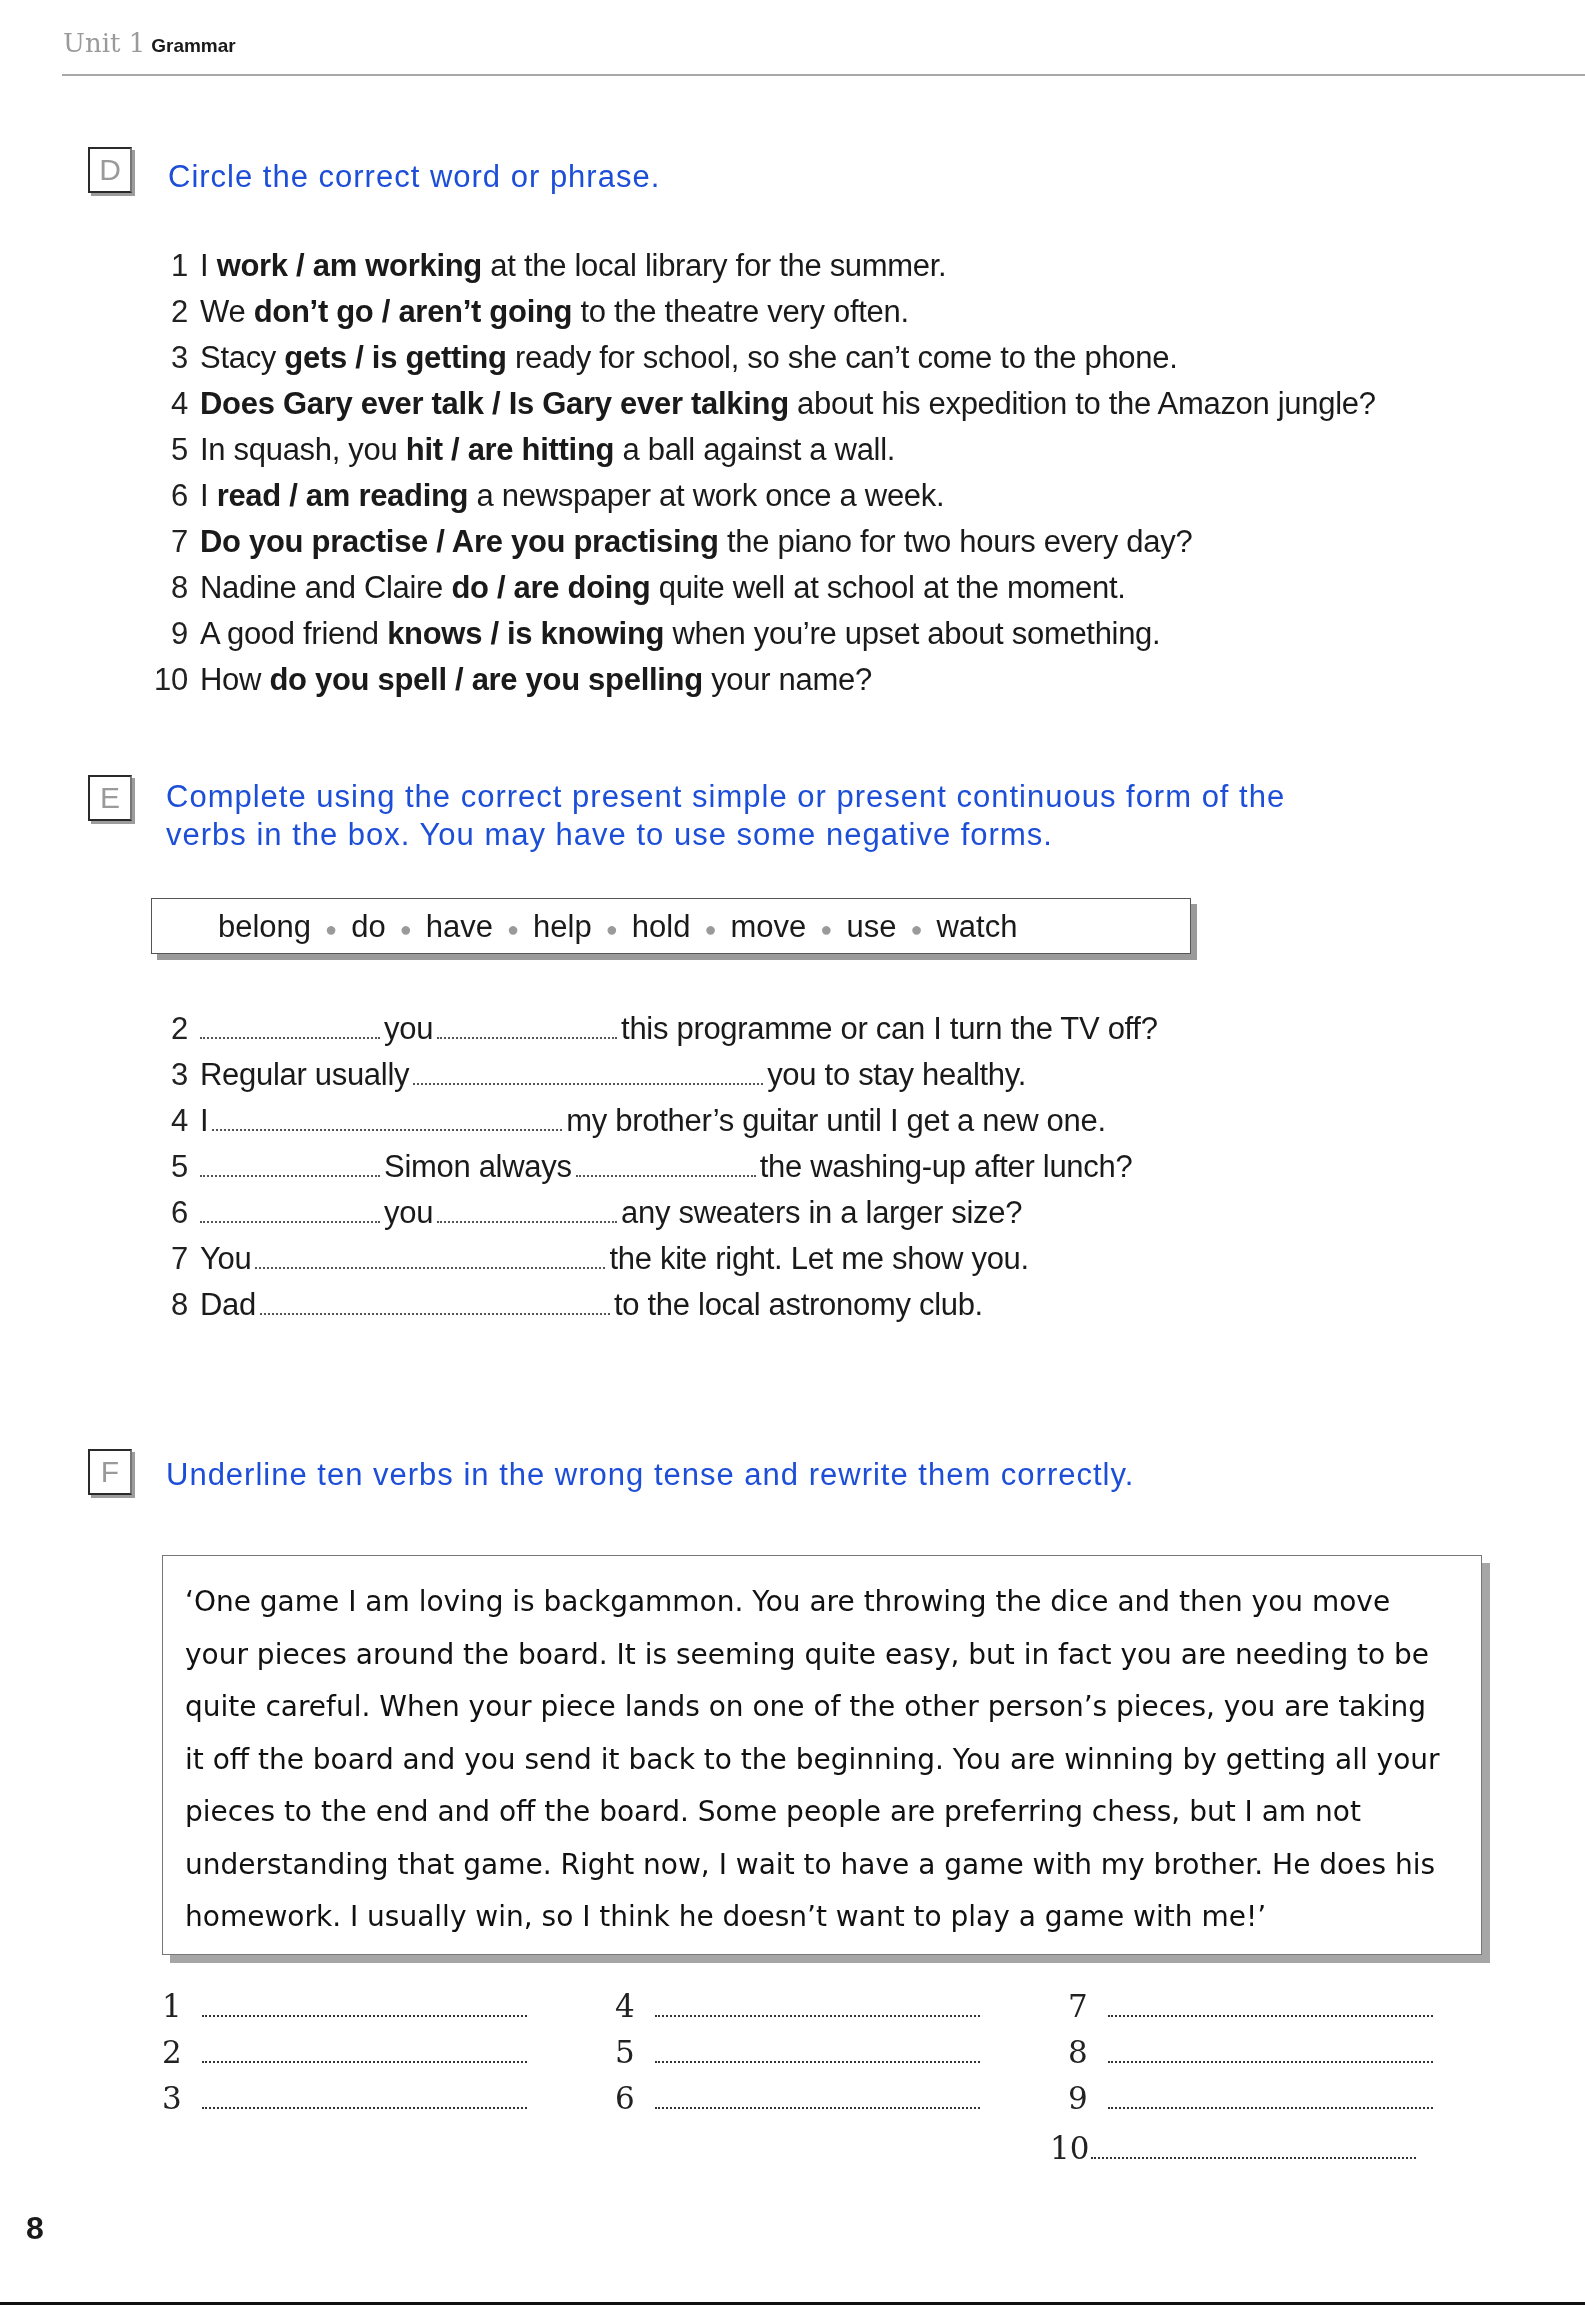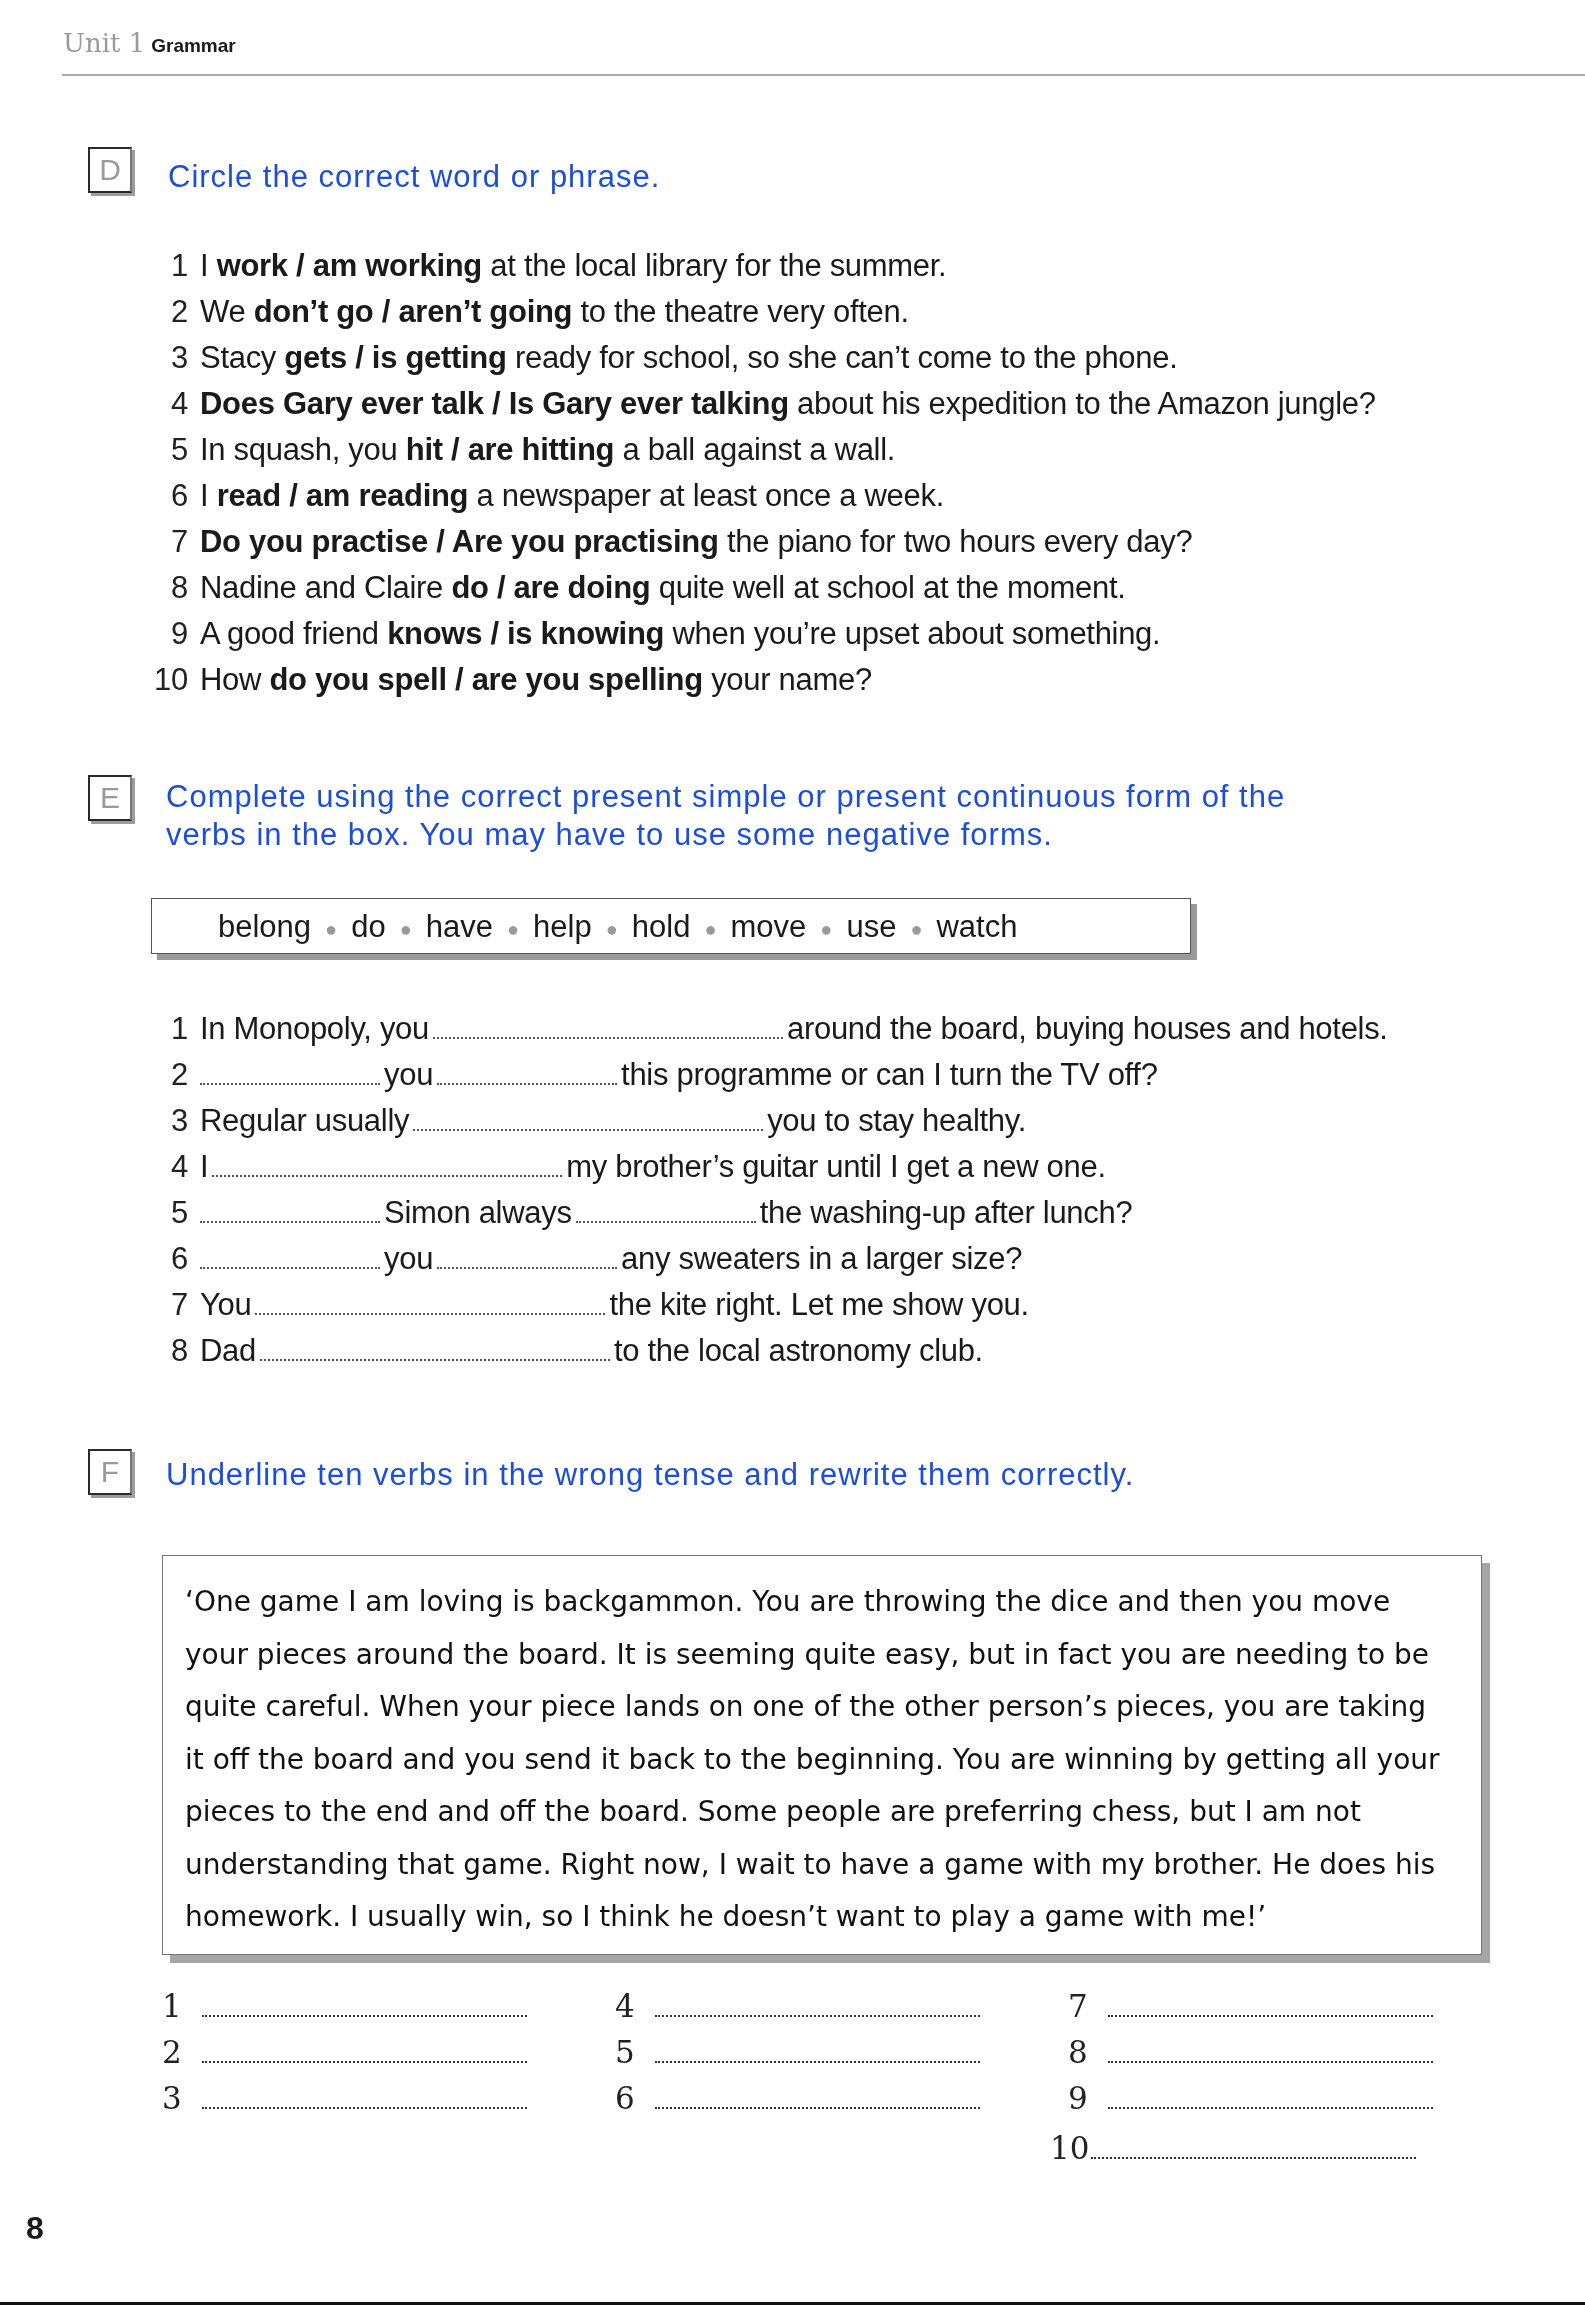--- a/index.html
+++ b/index.html
@@ -37,39 +37,38 @@
 
 <div class="abs sec-letter" style="left:88px; top:147px;">D</div>
 <div class="abs sec-title" style="left:168px; top:158px;">Circle the correct word or phrase.</div>
 
 <div class="abs" style="left:148px; top:243px;">
   <div class="item"><span class="num">1</span><span>I </span><b>work / am working</b><span> at the local library for the summer.</span></div>
   <div class="item"><span class="num">2</span><span>We </span><b>don’t go / aren’t going</b><span> to the theatre very often.</span></div>
   <div class="item"><span class="num">3</span><span>Stacy </span><b>gets / is getting</b><span> ready for school, so she can’t come to the phone.</span></div>
   <div class="item"><span class="num">4</span><span></span><b>Does Gary ever talk / Is Gary ever talking</b><span> about his expedition to the Amazon jungle?</span></div>
   <div class="item"><span class="num">5</span><span>In squash, you </span><b>hit / are hitting</b><span> a ball against a wall.</span></div>
-  <div class="item"><span class="num">6</span><span>I </span><b>read / am reading</b><span> a newspaper at least once a week.</span></div>
+  <div class="item"><span class="num">6</span><span>I </span><b>read / am reading</b><span> a newspaper at work once a week.</span></div>
   <div class="item"><span class="num">7</span><span></span><b>Do you practise / Are you practising</b><span> the piano for two hours every day?</span></div>
   <div class="item"><span class="num">8</span><span>Nadine and Claire </span><b>do / are doing</b><span> quite well at school at the moment.</span></div>
   <div class="item"><span class="num">9</span><span>A good friend </span><b>knows / is knowing</b><span> when you’re upset about something.</span></div>
   <div class="item"><span class="num">10</span><span>How </span><b>do you spell / are you spelling</b><span> your name?</span></div>
 </div>
 
 <div class="abs sec-letter" style="left:88px; top:775px;">E</div>
 <div class="abs sec-title" style="left:166px; top:778px;">
   <div>Complete using the correct present simple or present continuous form of the</div>
   <div>verbs in the box. You may have to use some negative forms.</div>
 </div>
 
 <div class="abs wordbox">
   <span>belong</span><span class="bullet">●</span><span>do</span><span class="bullet">●</span><span>have</span><span class="bullet">●</span><span>help</span><span class="bullet">●</span><span>hold</span><span class="bullet">●</span><span>move</span><span class="bullet">●</span><span>use</span><span class="bullet">●</span><span>watch</span>
 </div>
 
 <div class="abs" style="left:148px; top:1006px;">
-  <div class="item"><span class="num">1</span><span>In Monopoly, you</span><span class="dots" style="width:350px"></span><span>around the board, buying houses and hotels.</span></div>
   <div class="item"><span class="num">2</span><span class="dots" style="width:180px;margin-left:0"></span><span>you</span><span class="dots" style="width:180px"></span><span>this programme or can I turn the TV off?</span></div>
   <div class="item"><span class="num">3</span><span>Regular usually</span><span class="dots" style="width:350px"></span><span>you to stay healthy.</span></div>
   <div class="item"><span class="num">4</span><span>I</span><span class="dots" style="width:350px"></span><span>my brother’s guitar until I get a new one.</span></div>
   <div class="item"><span class="num">5</span><span class="dots" style="width:180px;margin-left:0"></span><span>Simon always</span><span class="dots" style="width:180px"></span><span>the washing-up after lunch?</span></div>
   <div class="item"><span class="num">6</span><span class="dots" style="width:180px;margin-left:0"></span><span>you</span><span class="dots" style="width:180px"></span><span>any sweaters in a larger size?</span></div>
   <div class="item"><span class="num">7</span><span>You</span><span class="dots" style="width:350px"></span><span>the kite right. Let me show you.</span></div>
   <div class="item"><span class="num">8</span><span>Dad</span><span class="dots" style="width:350px"></span><span>to the local astronomy club.</span></div>
 </div>
 
 <div class="abs sec-letter" style="left:88px; top:1449px;">F</div>

